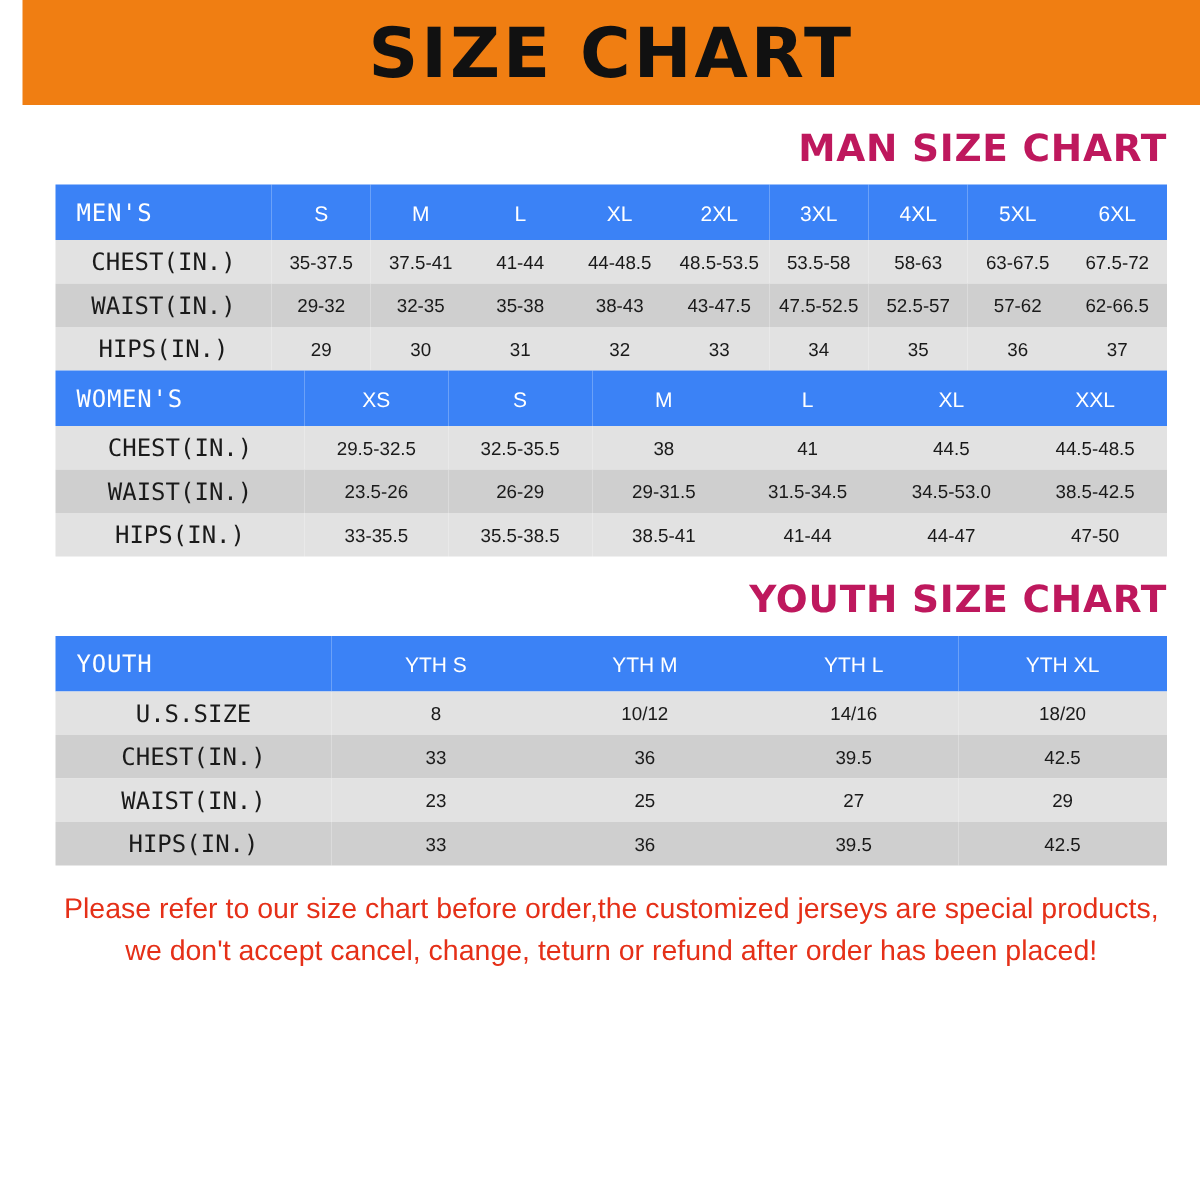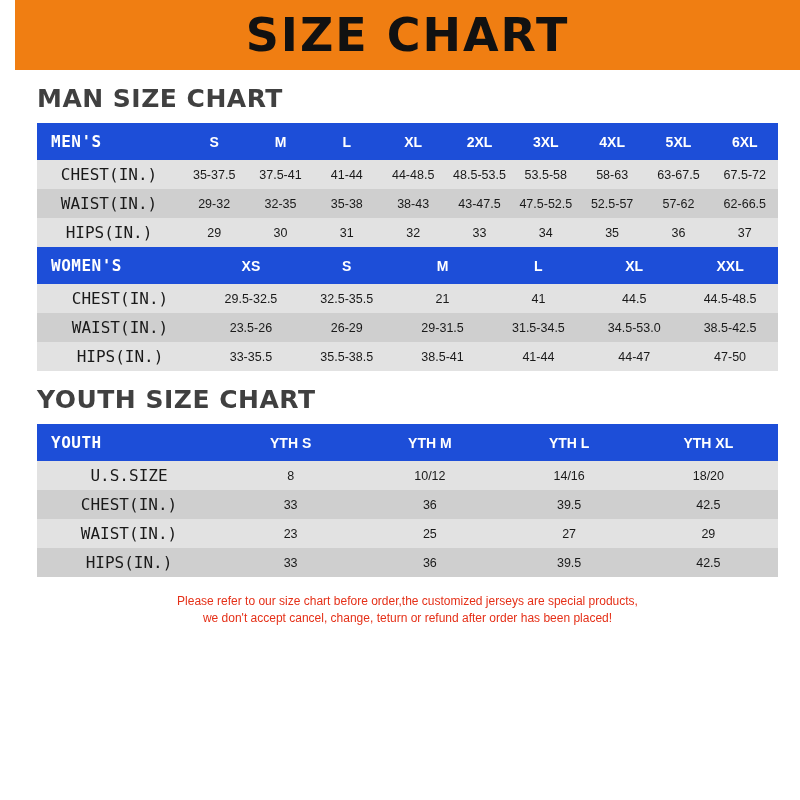--- a/index.html
+++ b/index.html
@@ -36,47 +36,47 @@
     font-size: 46px;
     letter-spacing: 2px;
     color: #111111;
     line-height: 1;
   }
   .section {
     padding: 0 22px;
     box-sizing: border-box;
   }
   .section-title {
-    text-align: left;
+    text-align: right;
     font-family: "DejaVu Sans", sans-serif;
     font-weight: bold;
     font-size: 25px;
-    color: #404040;
+    color: #be185d;
     margin: 14px 0 10px 0;
     letter-spacing: 0.5px;
   }
   table.size-table {
     width: 100%;
     border-collapse: collapse;
     table-layout: fixed;
   }
   table.size-table th,
   table.size-table td {
     text-align: center;
     font-size: 12.5px;
     color: #1a1a1a;
     padding: 5px 2px;
     font-family: "Liberation Sans", sans-serif;
   }
   table.size-table thead th {
-    background: #1d4ed8;
+    background: #3b82f6;
     color: #ffffff;
     font-size: 14px;
     padding: 9px 2px;
-    font-weight: bold;
+    font-weight: normal;
   }
   table.size-table thead th.rowhead {
     font-family: "DejaVu Sans Mono", monospace;
     font-size: 16px;
     letter-spacing: 0.5px;
     text-align: left;
     padding-left: 14px;
   }
   table.size-table tbody td.rowhead {
     font-family: "DejaVu Sans Mono", monospace;
@@ -88,21 +88,21 @@
     background: #e2e2e2;
   }
   table.size-table tbody tr.even td {
     background: #cfcfcf;
   }
   .notice {
     margin-top: 16px;
     padding: 0 20px;
     text-align: center;
     color: #e53018;
-    font-size: 12px;
+    font-size: 19px;
     line-height: 1.45;
     font-family: "Liberation Sans", sans-serif;
   }
   .notice div {
     white-space: nowrap;
   }
   .men-col-1 { width: 128px; }
   .women-col-1 { width: 150px; }
   .youth-col-1 { width: 168px; }
 </style>
@@ -184,21 +184,21 @@
           <th>L</th>
           <th>XL</th>
           <th>XXL</th>
         </tr>
       </thead>
       <tbody>
         <tr class="odd">
           <td class="rowhead women-col-1">CHEST(IN.)</td>
           <td>29.5-32.5</td>
           <td>32.5-35.5</td>
-          <td>21</td>
+          <td>38</td>
           <td>41</td>
           <td>44.5</td>
           <td>44.5-48.5</td>
         </tr>
         <tr class="even">
           <td class="rowhead women-col-1">WAIST(IN.)</td>
           <td>23.5-26</td>
           <td>26-29</td>
           <td>29-31.5</td>
           <td>31.5-34.5</td>

